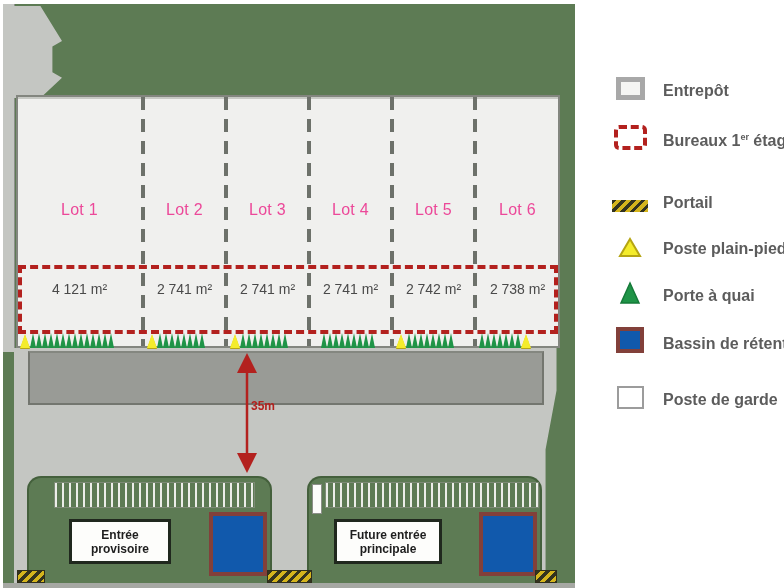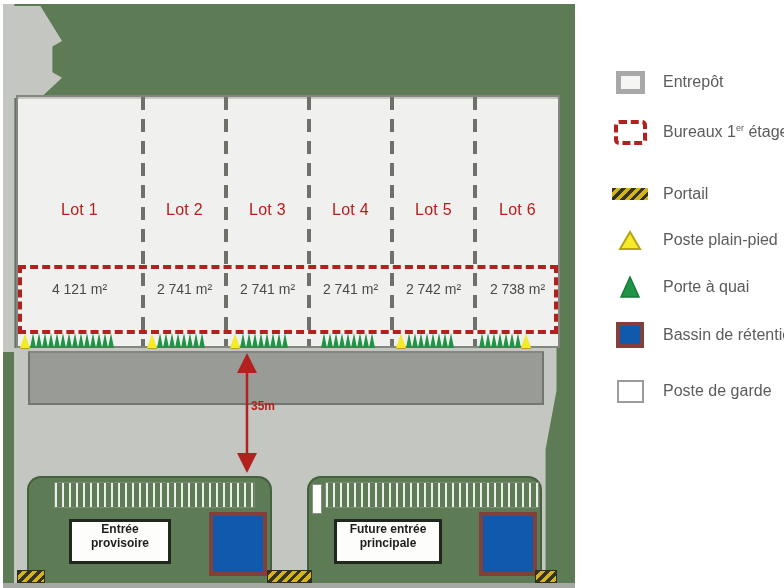--- a/index.html
+++ b/index.html
@@ -12,21 +12,21 @@
   .road-topleft { position:absolute; left:14px; top:6px; width:48px; height:92px; background:var(--road-light);
     clip-path:polygon(0 0,55% 0,100% 38%,80% 44%,80% 72%,100% 78%,55% 100%,0 100%); }
   .service-road { position:absolute; left:14px; top:348px; width:548px; height:236px; background:var(--road-light);
     clip-path:polygon(0 0,99% 0,99% 18%,97% 43%,97% 100%,0 100%); }
   .loading-yard { position:absolute; left:28px; top:351px; width:516px; height:54px; background:var(--yard-dark); border:2px solid #73766f; border-top-color:#848780; }
   .bottom-band { position:absolute; left:3px; top:583px; width:572px; height:5px; background:#a6a8a3; }
 
   
   .building { position:absolute; left:16px; top:95px; width:544px; height:253px; background:var(--building-fill); border:2px solid #83867f; box-shadow:inset 0 2px 0 #c7c9c4; }
   .lot { position:absolute; top:95px; height:253px; }
-  .lot-name { position:absolute; top:106px; width:100%; text-align:center; font-size:16px; color:#b91c1c; letter-spacing:.3px; }
+  .lot-name { position:absolute; top:106px; width:100%; text-align:center; font-size:16px; color:#ec4899; letter-spacing:.3px; }
   .lot-area { position:absolute; top:186px; width:100%; text-align:center; font-size:14px; color:#4a4a4a; }
   .lot-divider { position:absolute; top:97px; height:249px; width:4px;
     background:repeating-linear-gradient(180deg, #6d716a 0 13px, transparent 13px 22px); }
   .offices-outline { position:absolute; left:18px; top:265px; width:540px; height:69px; border:4px dashed var(--red); }
 
   
   .doors-row { position:absolute; top:333px; height:15px; display:flex; align-items:flex-end; gap:0px; }
   .tri-green { width:0; height:0; border-left:3.7px solid transparent; border-right:3.7px solid transparent; border-bottom:15px solid var(--door-green); }
   .tri-yellow { width:0; height:0; border-left:5px solid transparent; border-right:5px solid transparent; border-bottom:14px solid var(--door-yellow); filter:drop-shadow(0 1px 0 #b5a513); }
 
@@ -34,29 +34,29 @@
   .overlay-svg { position:absolute; left:0; top:0; pointer-events:none; }
   .dim-label { position:absolute; left:251px; top:399px; color:var(--red); font-size:12px; font-weight:bold; }
 
   
   .island { position:absolute; top:476px; height:108px; background:var(--green-bg); border:2px solid #44603c; border-bottom:none; border-radius:14px 14px 0 0; }
   .island-left { left:27px; width:245px; }
   .island-right { left:307px; width:235px; }
   .stripes { position:absolute; top:4px; height:26px; border:1px solid #7d8b76;
     background:repeating-linear-gradient(90deg, #eceee9 0 2px, transparent 2px 7px); }
   .guard-post { position:absolute; left:3px; top:6px; width:10px; height:30px; background:#fdfdfb; border:1px solid #8c8f89; }
-  .entrance-box { position:absolute; top:41px; height:45px; background:#fdfdfb; border:3px solid #20281e; display:flex; justify-content:center; }
+  .entrance-box { position:absolute; top:41px; height:45px; background:#fdfdfb; border:3px solid #20281e; display:flex; align-items:center; justify-content:center; }
   .entrance-box span { font-size:12px; font-weight:bold; color:#1e1e1e; text-align:center; }
   .basin { position:absolute; top:34px; width:58px; height:64px; background:var(--bassin-blue); border:4px solid var(--bassin-border); }
   .portal { position:absolute; top:570px; height:13px;
     background:repeating-linear-gradient(135deg, #33331f 0 3px, var(--hatch-yellow) 3px 7px); border:1px solid #2e2e1c; }
 
   
   .legend { position:absolute; left:610px; top:0; width:174px; height:588px; background:#fff; }
-  .legend-row { position:absolute; left:0; display:flex; align-items:center; gap:13px; height:36px; }
+  .legend-row { position:absolute; left:0; display:flex; align-items:flex-end; gap:13px; height:36px;font-weight:bold; }
   .legend-swatch-cell { width:40px; display:flex; justify-content:center; align-items:center; }
   .legend-label { font-size:16px; color:#5c5c5c; white-space:nowrap; }
   .legend-label sup { font-size:9px; }
   .sw-entrepot { width:29px; height:23px; background:#f5f5f3; border:5px solid #a8a8a8; }
   .sw-bureaux { width:33px; height:25px; border:4px dashed var(--red); border-radius:5px; }
   .sw-portail { width:36px; height:12px; background:repeating-linear-gradient(135deg, #33331f 0 3px, var(--hatch-yellow) 3px 7px); }
   .sw-bassin { width:28px; height:26px; background:var(--bassin-blue); border:4px solid var(--bassin-border); }
   .sw-poste { width:27px; height:23px; background:#fff; border:2px solid #9c9c9c; }
 </style>
 </head>

